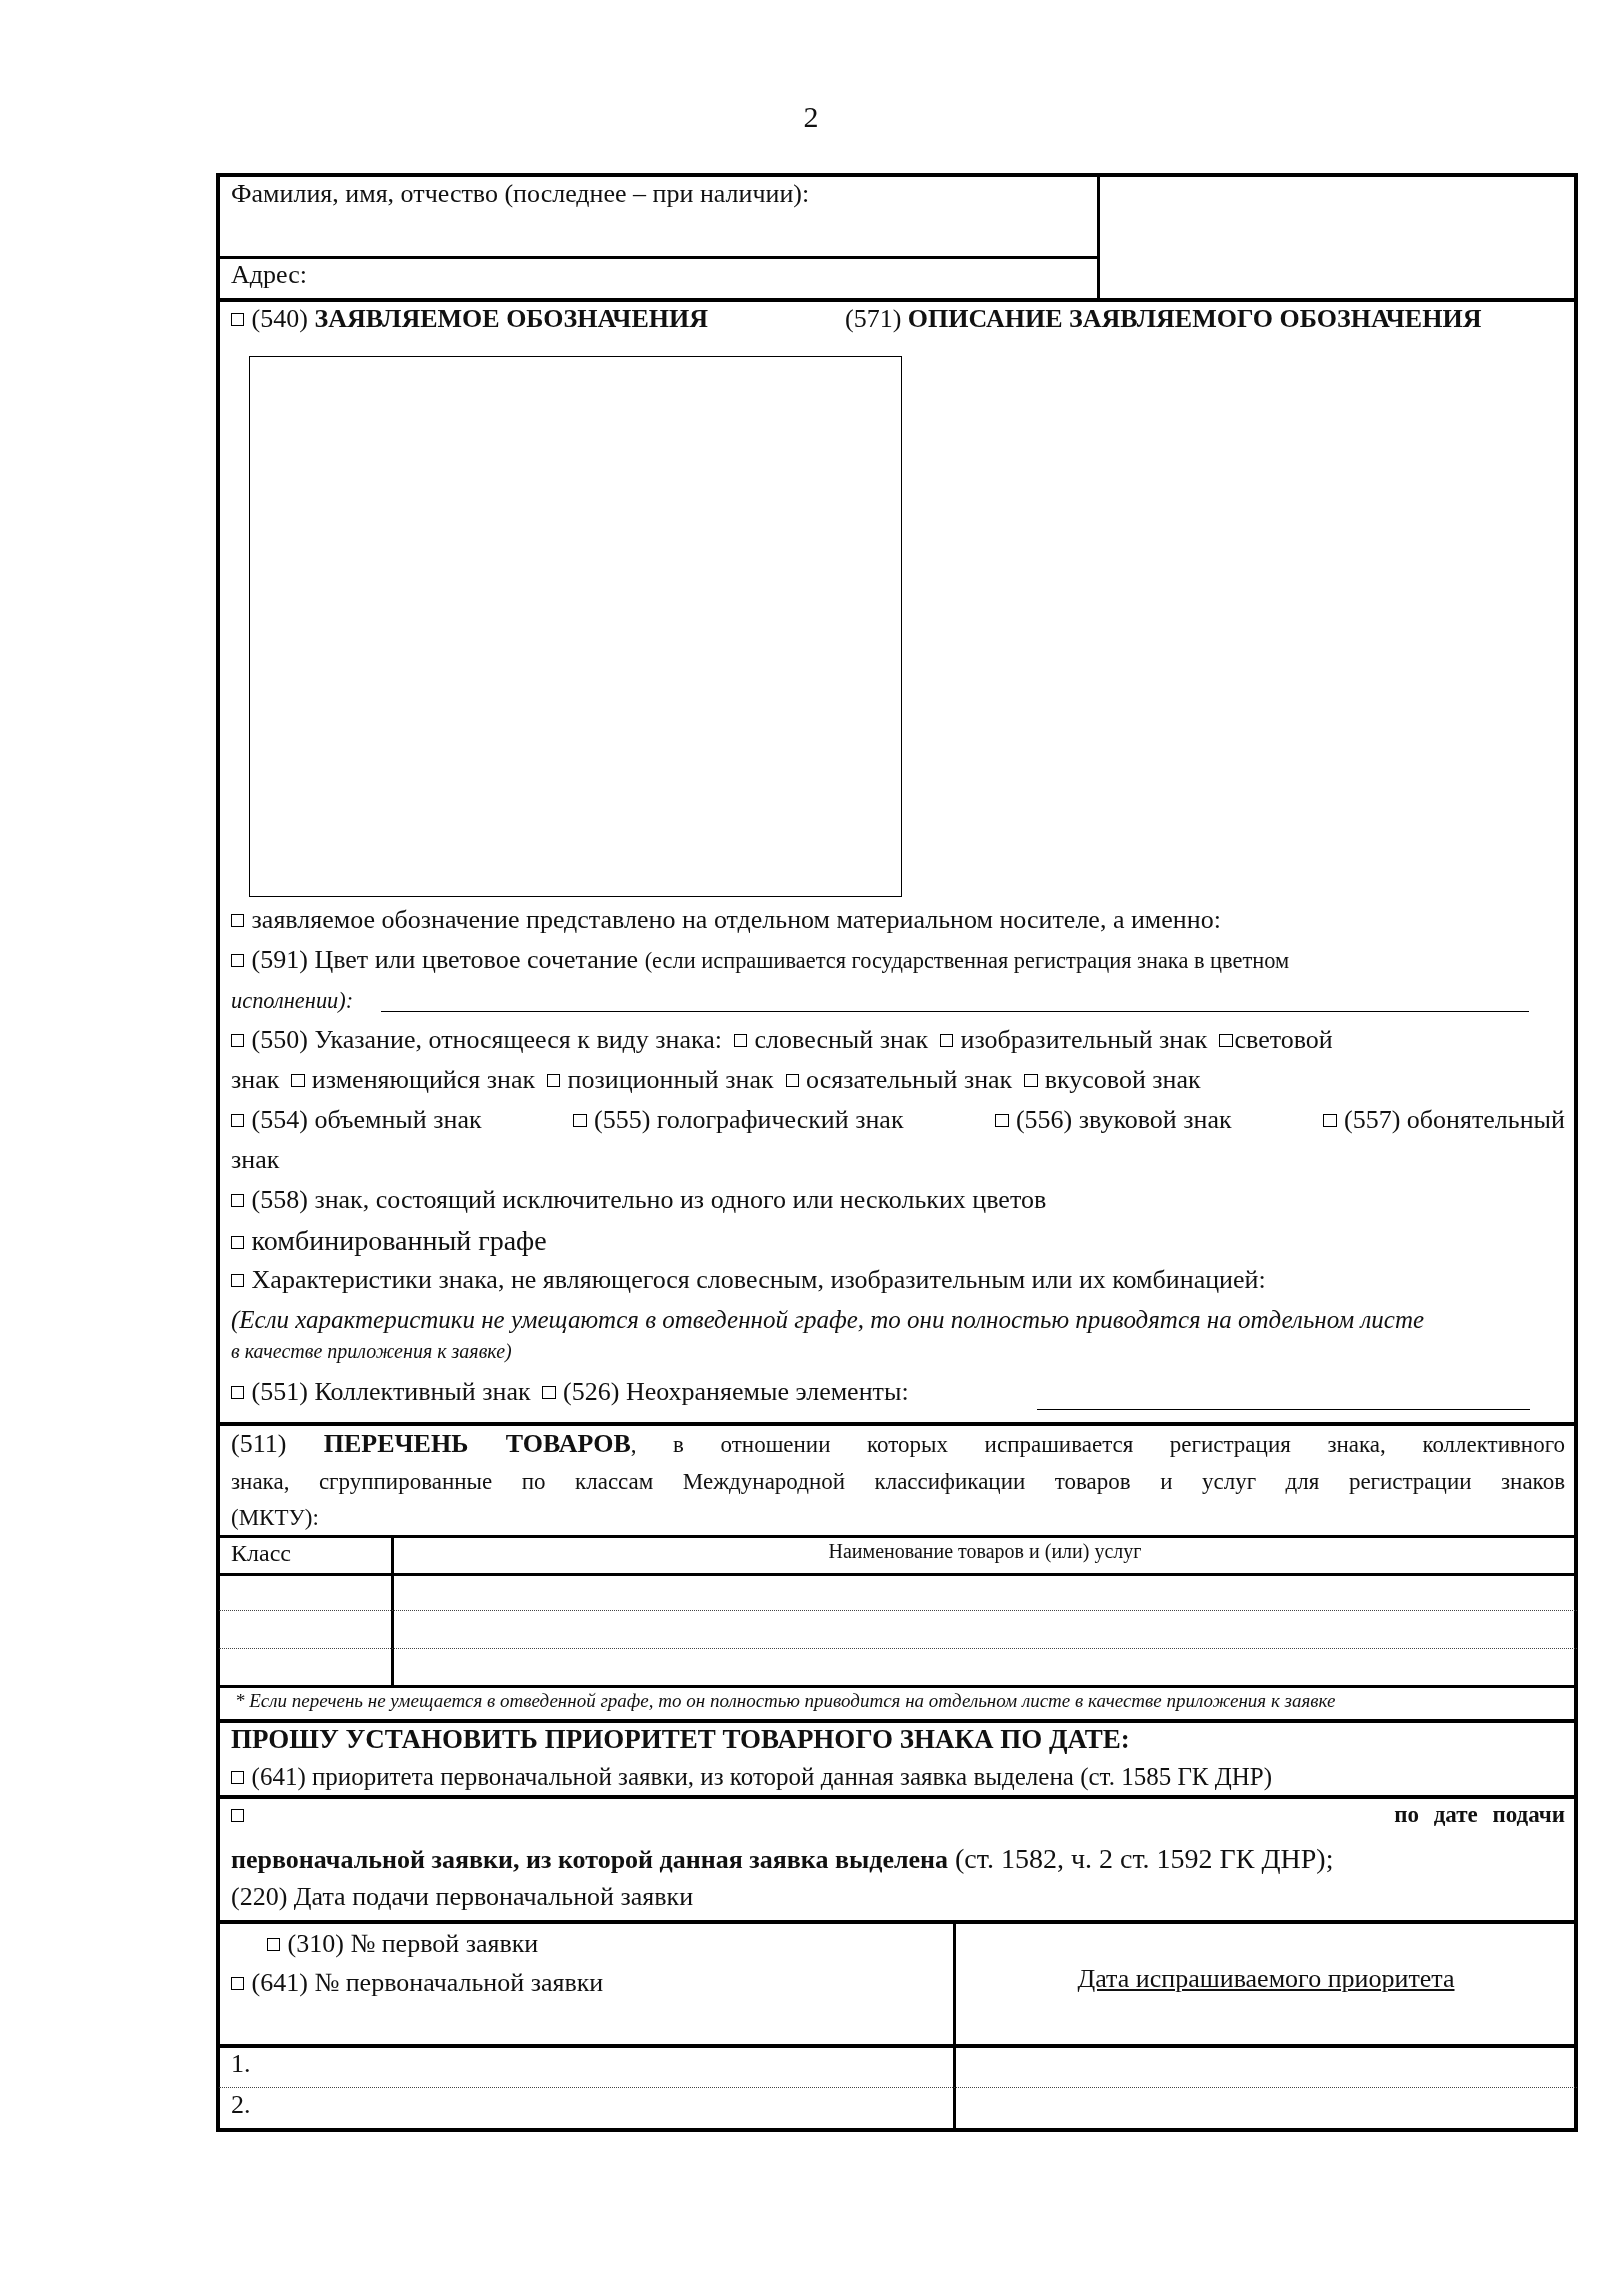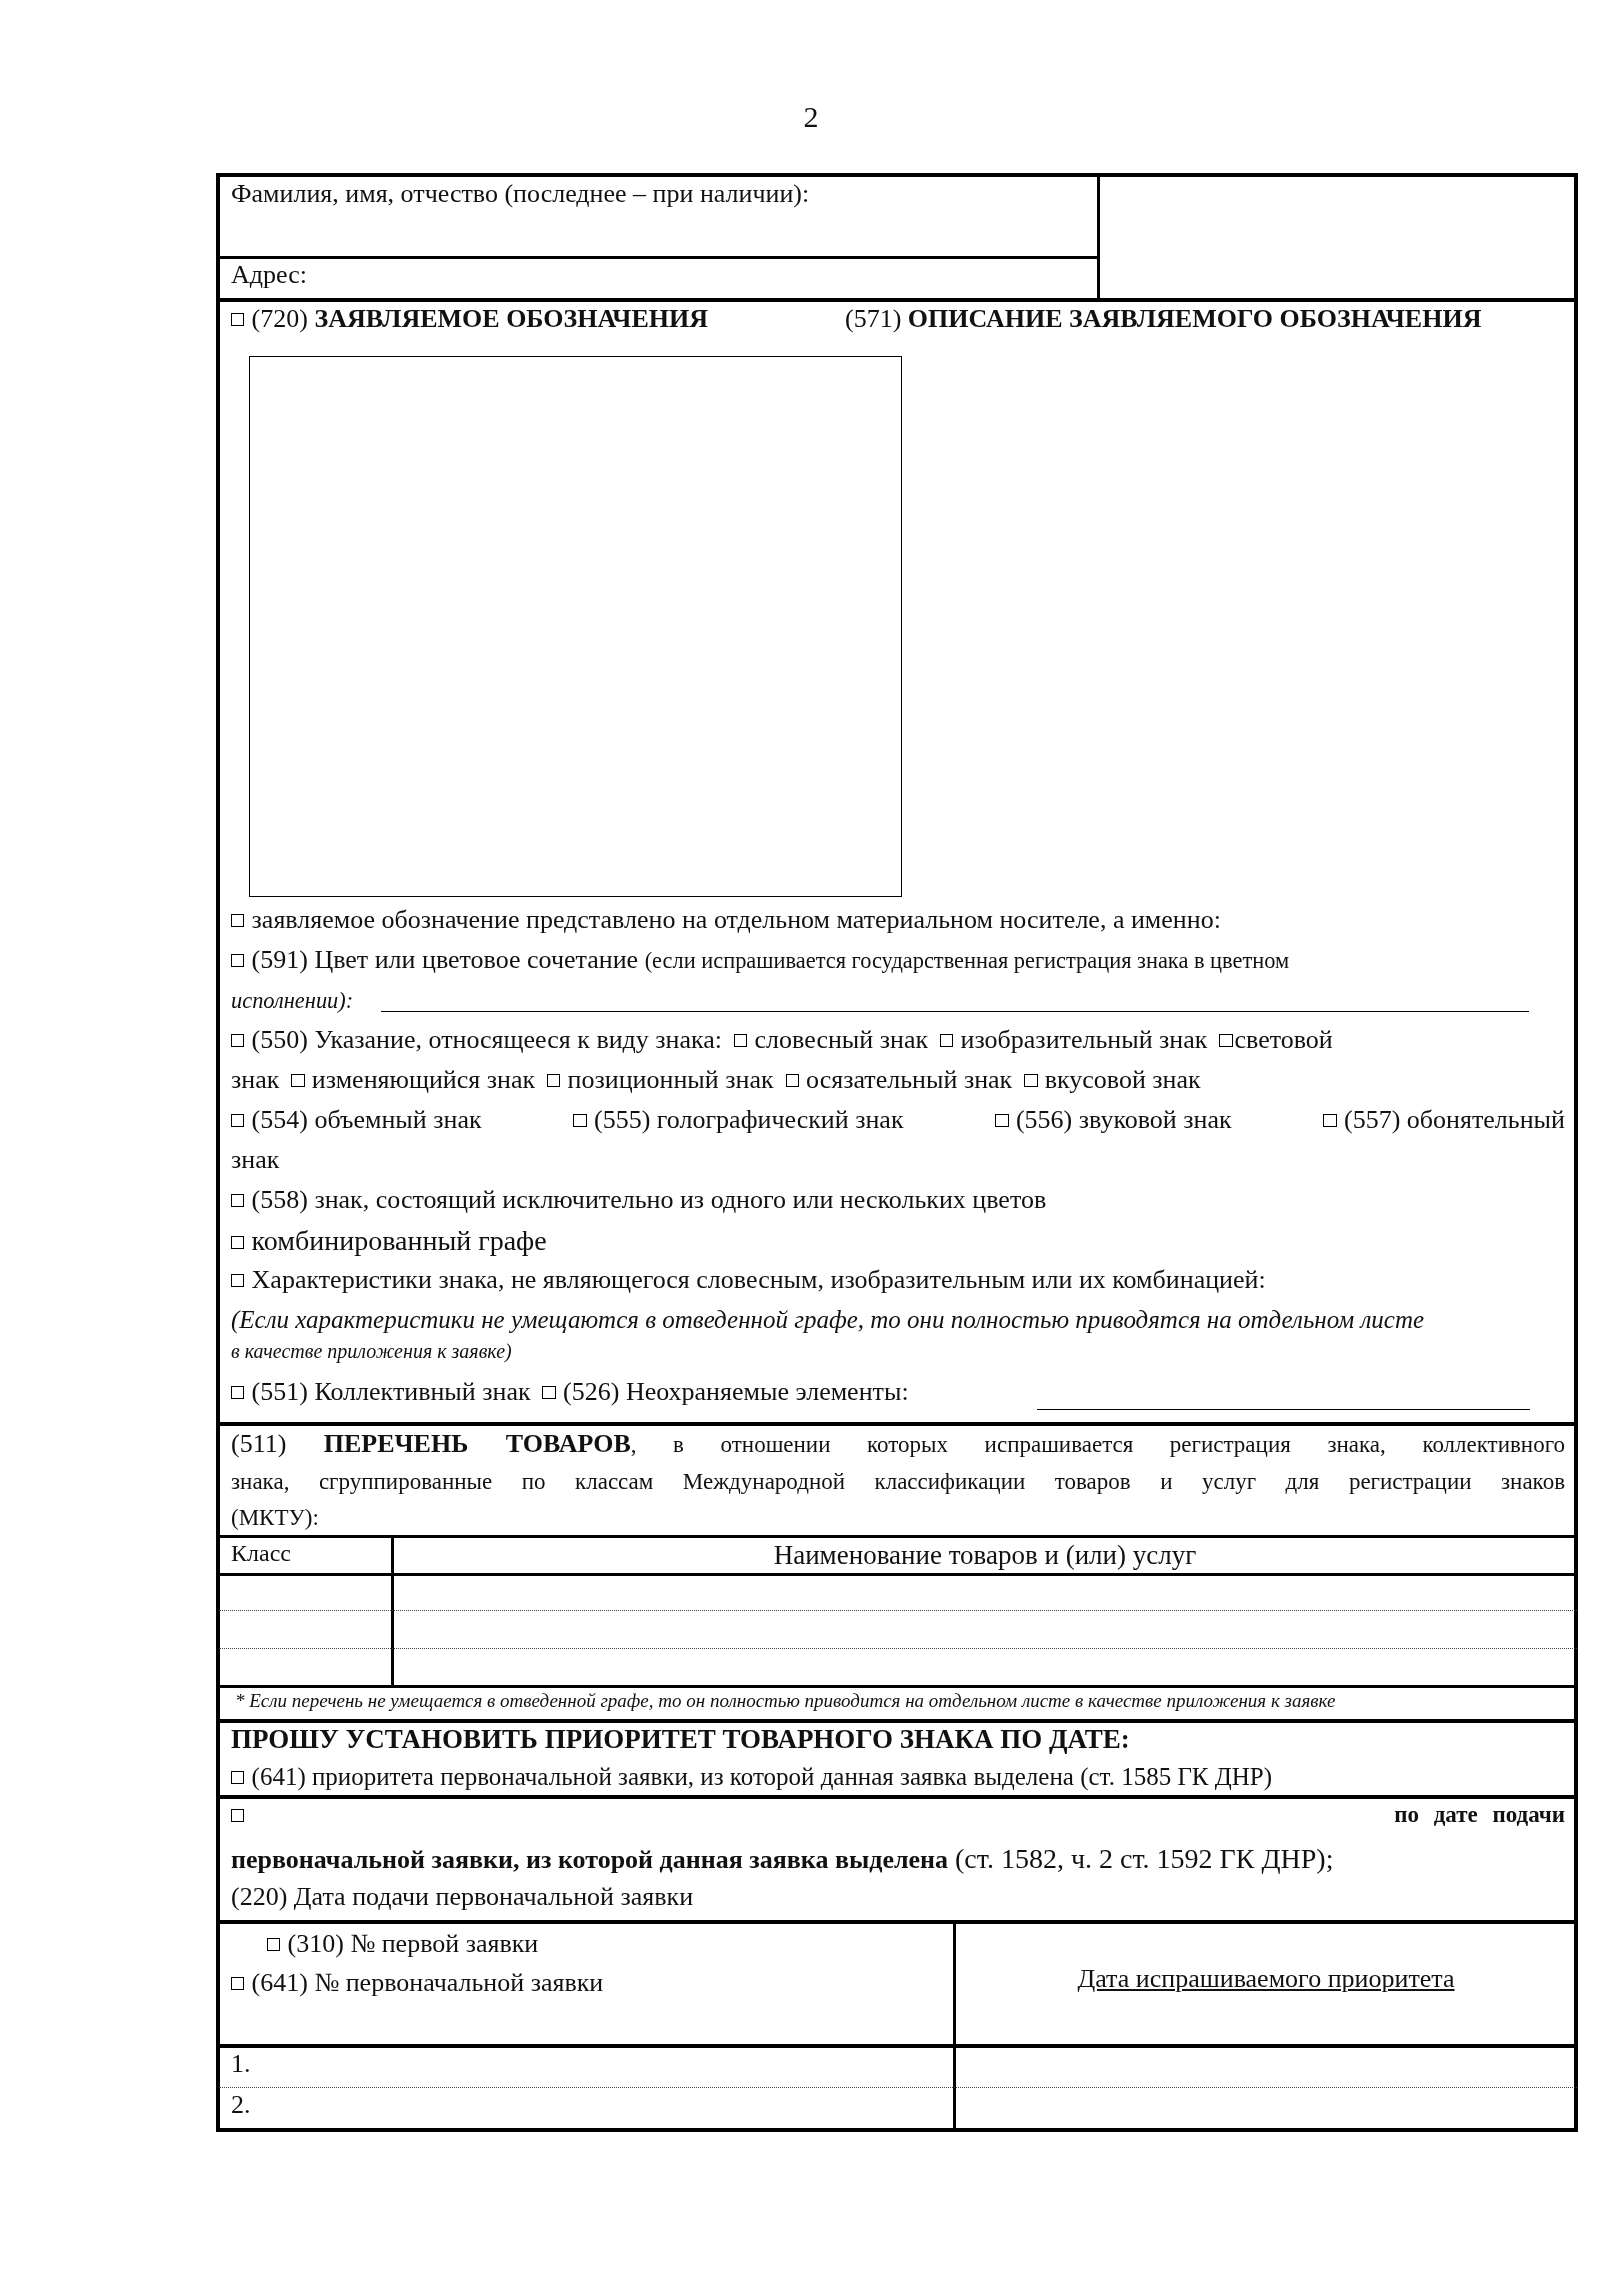--- a/index.html
+++ b/index.html
@@ -27,21 +27,21 @@
 <div class="abs outer"></div>
 
 <div class="vline" style="left:1097px; top:173px; height:127px;"></div>
 <div class="hline" style="left:216px; top:256px; width:883px;"></div>
 <div class="hline thick" style="left:216px; top:298px; width:1362px;"></div>
 <div class="t" style="left:231px; top:179px;">Фамилия, имя, отчество (последнее – при наличии):</div>
 <div class="t" style="left:231px; top:260px;">Адрес:</div>
 <div class="abs" style="left:1103px; top:179px; width:467px; height:116px;"></div>
 
 <div class="t b" style="left:231px; top:304px;">
-  <span class="cb"></span><span style="font-weight:normal">(720)</span> <span>ЗАЯВЛЯЕМОЕ ОБОЗНАЧЕНИЯ</span>
+  <span class="cb"></span><span style="font-weight:normal">(540)</span> <span>ЗАЯВЛЯЕМОЕ ОБОЗНАЧЕНИЯ</span>
 </div>
 <div class="t b" style="left:845px; top:304px;">
   <span style="font-weight:normal">(571)</span> <span>ОПИСАНИЕ ЗАЯВЛЯЕМОГО ОБОЗНАЧЕНИЯ</span>
 </div>
 <div class="abs imgbox"></div>
 
 <div class="t" style="left:231px; top:905px;">
   <span class="cb"></span><span>заявляемое обозначение представлено на отдельном материальном носителе, а именно:</span>
 </div>
 <div class="t" style="left:231px; top:945px; width:1334px;">
@@ -91,21 +91,21 @@
 <div class="hline thick" style="left:216px; top:1422px; width:1362px;"></div>
 <div class="t" style="left:231px; top:1429px; width:1334px; text-align:justify; text-align-last:justify;">
   <span>(511)</span> <span class="b">ПЕРЕЧЕНЬ ТОВАРОВ</span><span style="font-size:23px">, в отношении которых испрашивается регистрация знака, коллективного</span>
 </div>
 <div class="t" style="left:231px; top:1469px; width:1334px; font-size:23px; text-align:justify; text-align-last:justify;">знака, сгруппированные по классам Международной классификации товаров и услуг для регистрации знаков</div>
 <div class="t" style="left:231px; top:1505px; font-size:23px;">(МКТУ):</div>
 
 <div class="hline" style="left:216px; top:1535px; width:1362px;"></div>
 <div class="vline" style="left:391px; top:1535px; height:150px;"></div>
 <div class="t" style="left:231px; top:1540px; font-size:24px;">Класс</div>
-<div class="t" style="left:394px; top:1540px; width:1182px; text-align:center; font-size:27px;">Наименование товаров и (или) услуг</div>
+<div class="t" style="left:394px; top:1540px; width:1182px; text-align:center; font-size:20px;">Наименование товаров и (или) услуг</div>
 <div class="hline" style="left:216px; top:1573px; width:1362px;"></div>
 <div class="abs" style="left:219px; top:1575px; width:172px; height:34px;"></div>
 <div class="abs" style="left:395px; top:1575px; width:1179px; height:34px;"></div>
 <div class="hline dot" style="left:219px; top:1610px; width:1358px;"></div>
 <div class="abs" style="left:219px; top:1613px; width:172px; height:34px;"></div>
 <div class="abs" style="left:395px; top:1613px; width:1179px; height:34px;"></div>
 <div class="hline dot" style="left:219px; top:1648px; width:1358px;"></div>
 <div class="abs" style="left:219px; top:1651px; width:172px; height:34px;"></div>
 <div class="abs" style="left:395px; top:1651px; width:1179px; height:34px;"></div>
 <div class="hline" style="left:216px; top:1685px; width:1362px;"></div>

